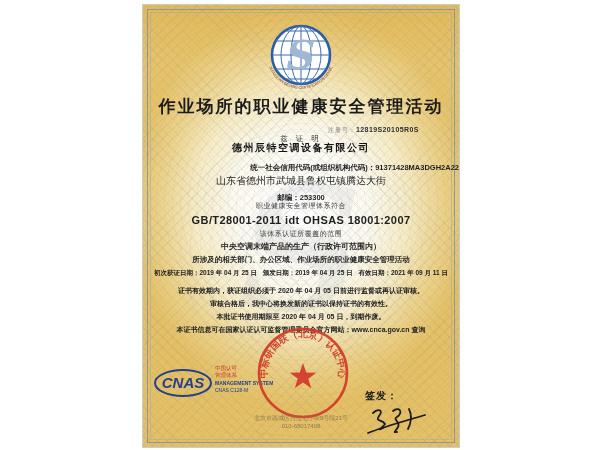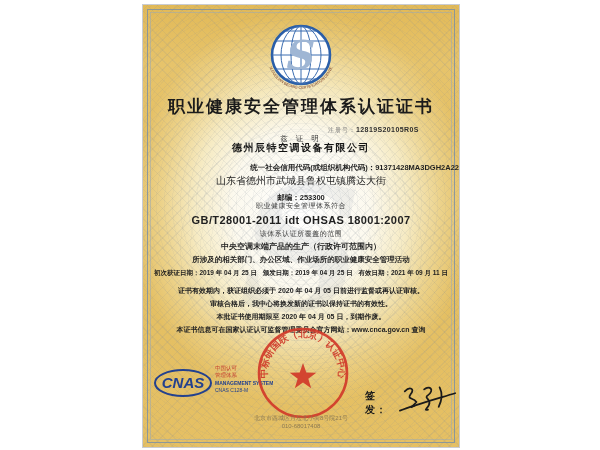--- a/index.html
+++ b/index.html
@@ -39,21 +39,21 @@
   .standard{top:209px;font-size:11px;font-weight:700;letter-spacing:0.4px;}
   .scopehead{top:224px;font-size:7px;color:#3a3a3a;letter-spacing:0.5px;}
   .scope1{top:236px;font-size:8px;font-weight:700;}
   .scope2{top:250px;font-size:7.5px;font-weight:700;}
   .dates{position:absolute;left:0;top:264px;width:100%;display:flex;justify-content:space-between;
     box-sizing:border-box;padding:0 11px;font-size:6.5px;font-weight:700;color:#1c1c1c;white-space:nowrap;}
   .notes{top:279px;font-size:7px;font-weight:700;line-height:13px;color:#222222;}
   .cnas-wrap{position:absolute;left:10px;top:352px;}
   .seal-wrap{position:absolute;left:110px;top:318px;opacity:0.92;}
   .issuer{top:384px;font-size:9.5px;font-weight:600;color:#2a2a2a;letter-spacing:1px;}
-  .sign{position:absolute;left:222px;top:376px;display:flex;align-items:flex-start;z-index:3;}
+  .sign{position:absolute;left:222px;top:376px;display:flex;align-items:flex-start;z-index:3;flex-direction:column;}
   .sign .lbl{font-size:10px;font-weight:700;color:#1a1a1a;letter-spacing:1px;margin-top:8px;}
   .footer{top:409px;font-size:6px;line-height:8px;color:#8c7a52;}
 </style>
 </head>
 <body>
 
 <div class="page">
   <div class="certificate">
     <div class="pattern"></div>
     <div class="watermark">
@@ -78,21 +78,21 @@
             <line x1="28.7" y1="56" x2="61.3" y2="56"></line>
           </g>
           <text x="45" y="46" text-anchor="middle" font-size="40" font-style="italic" font-weight="bold" fill="#9fb6d4" font-family="DejaVu Serif,serif">S</text>
           <path id="logo-arc" d="M 13.1,43.6 A 34,34 0 0 0 76.9,43.6" fill="none"></path>
           <text font-size="3.8" fill="#7a3a1e">
             <textPath href="#logo-arc" startOffset="50%" text-anchor="middle">CN GUOLIAN BEIJING CERTIFICATION CENTER</textPath>
           </text>
         </svg>
       </div>
 
-      <div class="abs title">职业健康安全管理体系认证证书</div>
+      <div class="abs title">作业场所的职业健康安全管理活动</div>
 
       <div class="regno">
         <span class="lbl">注册号：</span><span class="val">12819S20105R0S</span>
       </div>
 
       <div class="abs certify">兹 证 明</div>
       <div class="abs company">德州辰特空调设备有限公司</div>
       <div class="abs credit">统一社会信用代码(或组织机构代码)：91371428MA3DGH2A22</div>
       <div class="abs addr">山东省德州市武城县鲁权屯镇腾达大街</div>
       <div class="abs postcode">邮编：253300</div>

